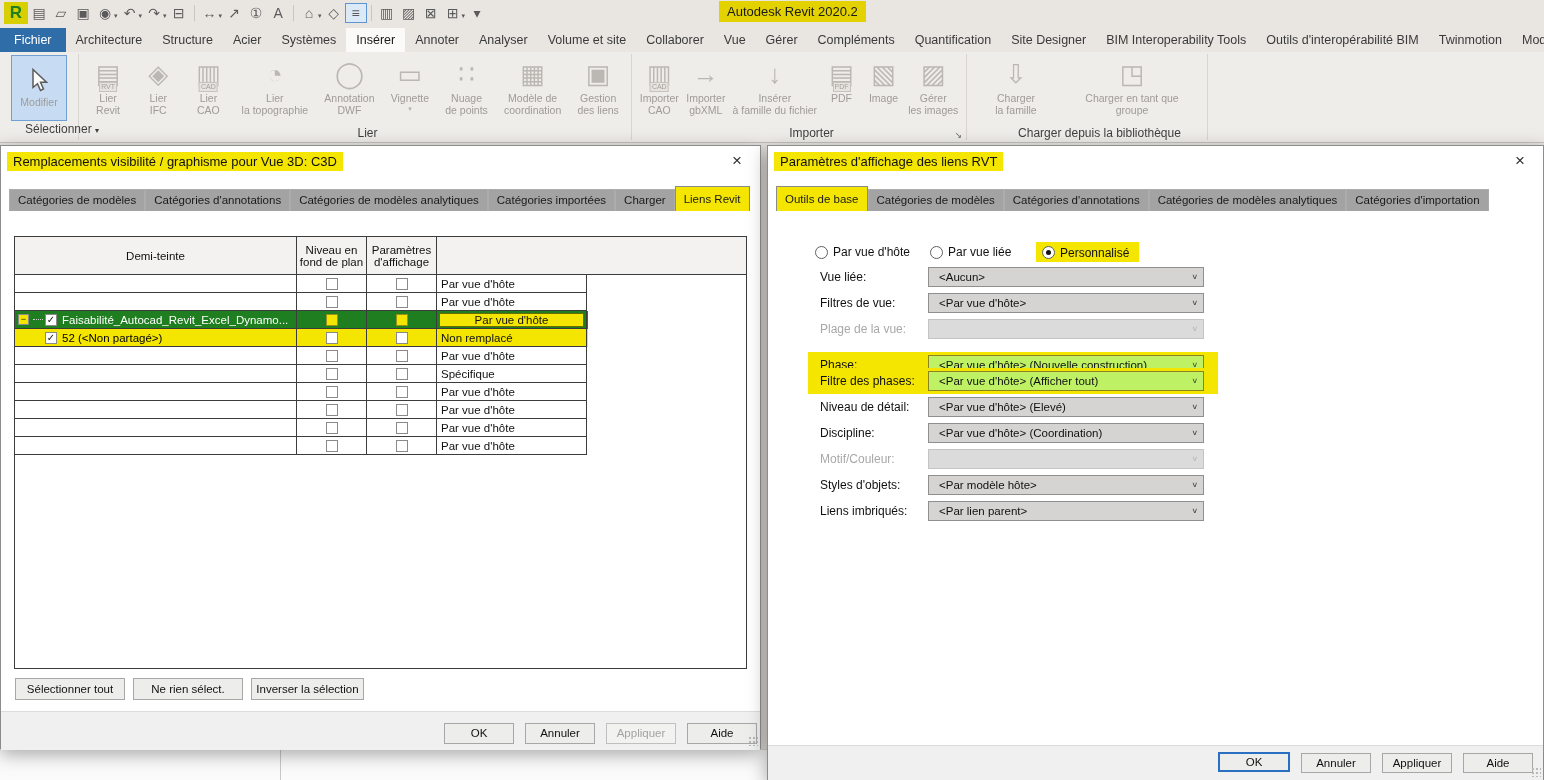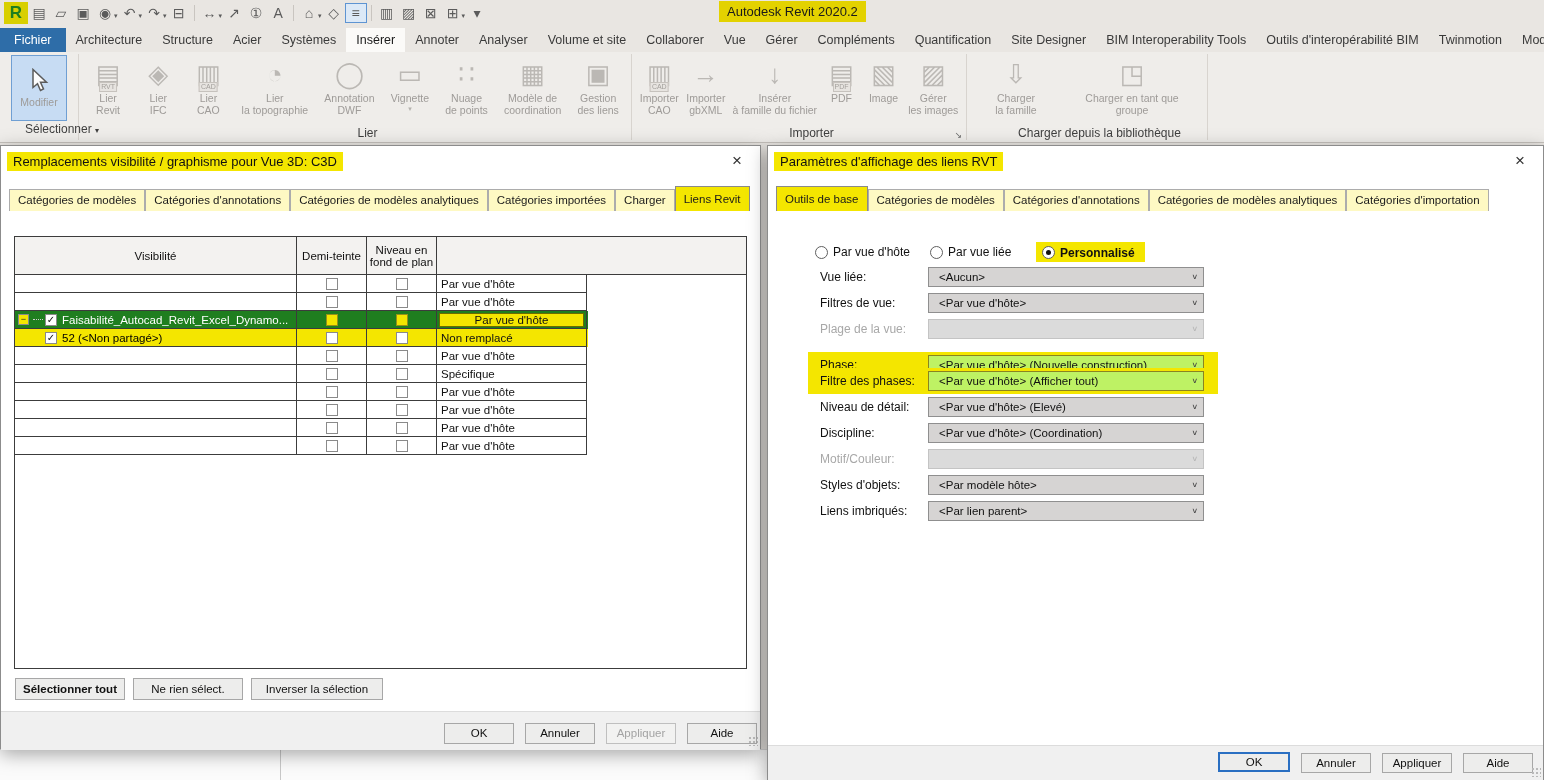--- a/index.html
+++ b/index.html
@@ -36,21 +36,21 @@
   .rlbl { font-size:10.5px; line-height:12px; color:#9E9B98; text-align:center; white-space:nowrap; }
   .rcaret { font-size:7px; color:#B5B2AE; margin-top:1px; }
   .launcher { position:absolute; right:4px; bottom:2px; font-size:9px; color:#6b6b6b; }
   .sel-caret { font-size:8px; color:#3F3F3F; }
 
   
   .dlg { position:absolute; background:#fff; border:1px solid #8C8C8C; box-shadow:0 5px 18px rgba(0,0,0,.35); }
   .dlg-title { position:absolute; left:6px; top:6px; background:#F4E600; color:#111; font-size:13px; padding:2px 6px; white-space:nowrap; }
   .dlg-close { position:absolute; top:5px; right:12px; font-size:17px; color:#333; width:22px; text-align:center; }
   .tabs-row { position:absolute; left:8px; display:flex; align-items:flex-end; }
-  .tab { border:1px solid #ACACAC; border-bottom:none; background:#fef9c3; color:#1a1a1a; font-size:11.5px; padding:4px 8px; white-space:nowrap; height:22px; }
+  .tab { border:1px solid #ACACAC; border-bottom:none; background:#a3a3a3; color:#1a1a1a; font-size:11.5px; padding:4px 8px; white-space:nowrap; height:22px; }
   .tab.active { background:#F4E600; height:25px; padding-top:6px; border-color:#8A8A8A; }
   .btn { display:inline-block; background:#EDEDEC; border:1px solid #A7A7A7; font-size:11.5px; color:#111; text-align:center; }
   .btn.disabled { color:#A3A3A3; background:#F2F2F1; border-color:#BFBFBF; }
   .btn.focused { border:2px solid #2A6FC2; }
   .grip { position:absolute; right:2px; bottom:2px; width:10px; height:10px;
           background:radial-gradient(#b9b9b9 1px, transparent 1.2px); background-size:4px 4px; }
 
   
   .dlg-left { left:0; top:145px; width:761px; height:604px; z-index:5; }
   .dlg-left .tabs-row { top:40px; }
@@ -74,21 +74,21 @@
   .disp-btn { margin:1px 2px; flex:1; background:#F4E600; border:1px solid #6b6b00; text-align:center; font-size:11.5px; justify-content:center; display:flex; align-items:center; height:14px; }
   .sel-btns { position:absolute; left:14px; top:532px; display:flex; gap:8px; }
   .sel-btns .btn { height:22px; line-height:20px; }
   .dlg-footer { position:absolute; left:0; top:565px; width:100%; height:39px; background:#F0F0F0; border-top:1px solid #DCDCDC; }
   .dlg-footer .btn, .rfooter .btn { position:absolute; width:70px; height:21px; line-height:19px; }
 
   
   .dlg-right { left:767px; top:145px; width:777px; height:635px; z-index:10; }
   .dlg-right .tabs-row { top:40px; }
   .ritem { position:absolute; display:flex; align-items:center; gap:5px; font-size:12px; color:#111; height:20px; }
-  .ritem.hl { background:#F4E600; padding:1px 10px 0 6px;font-weight:bold; }
+  .ritem.hl { background:#F4E600; padding:1px 10px 0 6px; }
   .radio { width:13px; height:13px; border:1px solid #5f5f5f; border-radius:50%; background:#fff; position:relative; flex:none; }
   .radio.on::after { content:""; position:absolute; left:3px; top:3px; width:5px; height:5px; border-radius:50%; background:#111; }
   .frow { position:absolute; left:52px; width:398px; height:20px; }
   .frow.hlrow::before { content:""; position:absolute; left:-12px; right:0; top:-3px; bottom:-3px; background:#F4E600; }
   .flabel { position:absolute; left:0; top:3px; font-size:12px; color:#111; white-space:nowrap; }
   .frow.dis .flabel { color:#A8A8A8; }
   .fdd { position:absolute; left:108px; top:0; width:276px; height:20px; background:#D6D4D3; border:1px solid #8f8f8f; display:flex; align-items:center; }
   .frow.dis .fdd { background:#DBDBDB; border-color:#C4C4C4; }
   .frow.hlrow .fdd { background:#bef264; border-color:#8a8420; }
   .fval { font-size:11.5px; color:#111; padding-left:10px; white-space:nowrap; overflow:hidden; flex:1; }
@@ -329,23 +329,23 @@
       <span class="tab">Catégories de modèles</span>
       <span class="tab">Catégories d'annotations</span>
       <span class="tab">Catégories de modèles analytiques</span>
       <span class="tab">Catégories importées</span>
       <span class="tab">Charger</span>
       <span class="tab active">Liens Revit</span>
     </div>
 
     <div class="vg-table">
       <div class="vg-header">
-        <div class="hc">Visibilité</div>
         <div class="hc">Demi-teinte</div>
         <div class="hc">Niveau en fond de plan</div>
+        <div class="hc">Paramètres d'affichage</div>
         <div class="hc filler"></div>
       </div>
 
       <div class="vrow">
         <div class="c-vis"></div>
         <div class="c-cb">
             <span class="cb"></span>
           </div>
         <div class="c-cb">
             <span class="cb"></span>
@@ -448,23 +448,23 @@
             <span class="cb"></span>
           </div>
         <div class="c-cb">
             <span class="cb"></span>
           </div>
         <div class="c-disp">Par vue d'hôte</div>
       </div>
     </div>
 
     <div class="sel-btns">
-      <span class="btn" style="width:110px;font-weight:bold;">Sélectionner tout</span>
+      <span class="btn" style="width:110px;">Sélectionner tout</span>
       <span class="btn" style="width:110px;">Ne rien sélect.</span>
-      <span class="btn" style="width:132px;">Inverser la sélection</span>
+      <span class="btn" style="width:113px;">Inverser la sélection</span>
     </div>
 
     <div class="dlg-footer">
       <span class="btn" style="left:443px; top:11px;">OK</span>
       <span class="btn" style="left:524px; top:11px;">Annuler</span>
       <span class="btn disabled" style="left:605px; top:11px;">Appliquer</span>
       <span class="btn" style="left:686px; top:11px;">Aide</span>
     </div>
     <span class="grip"></span>
   </div>

